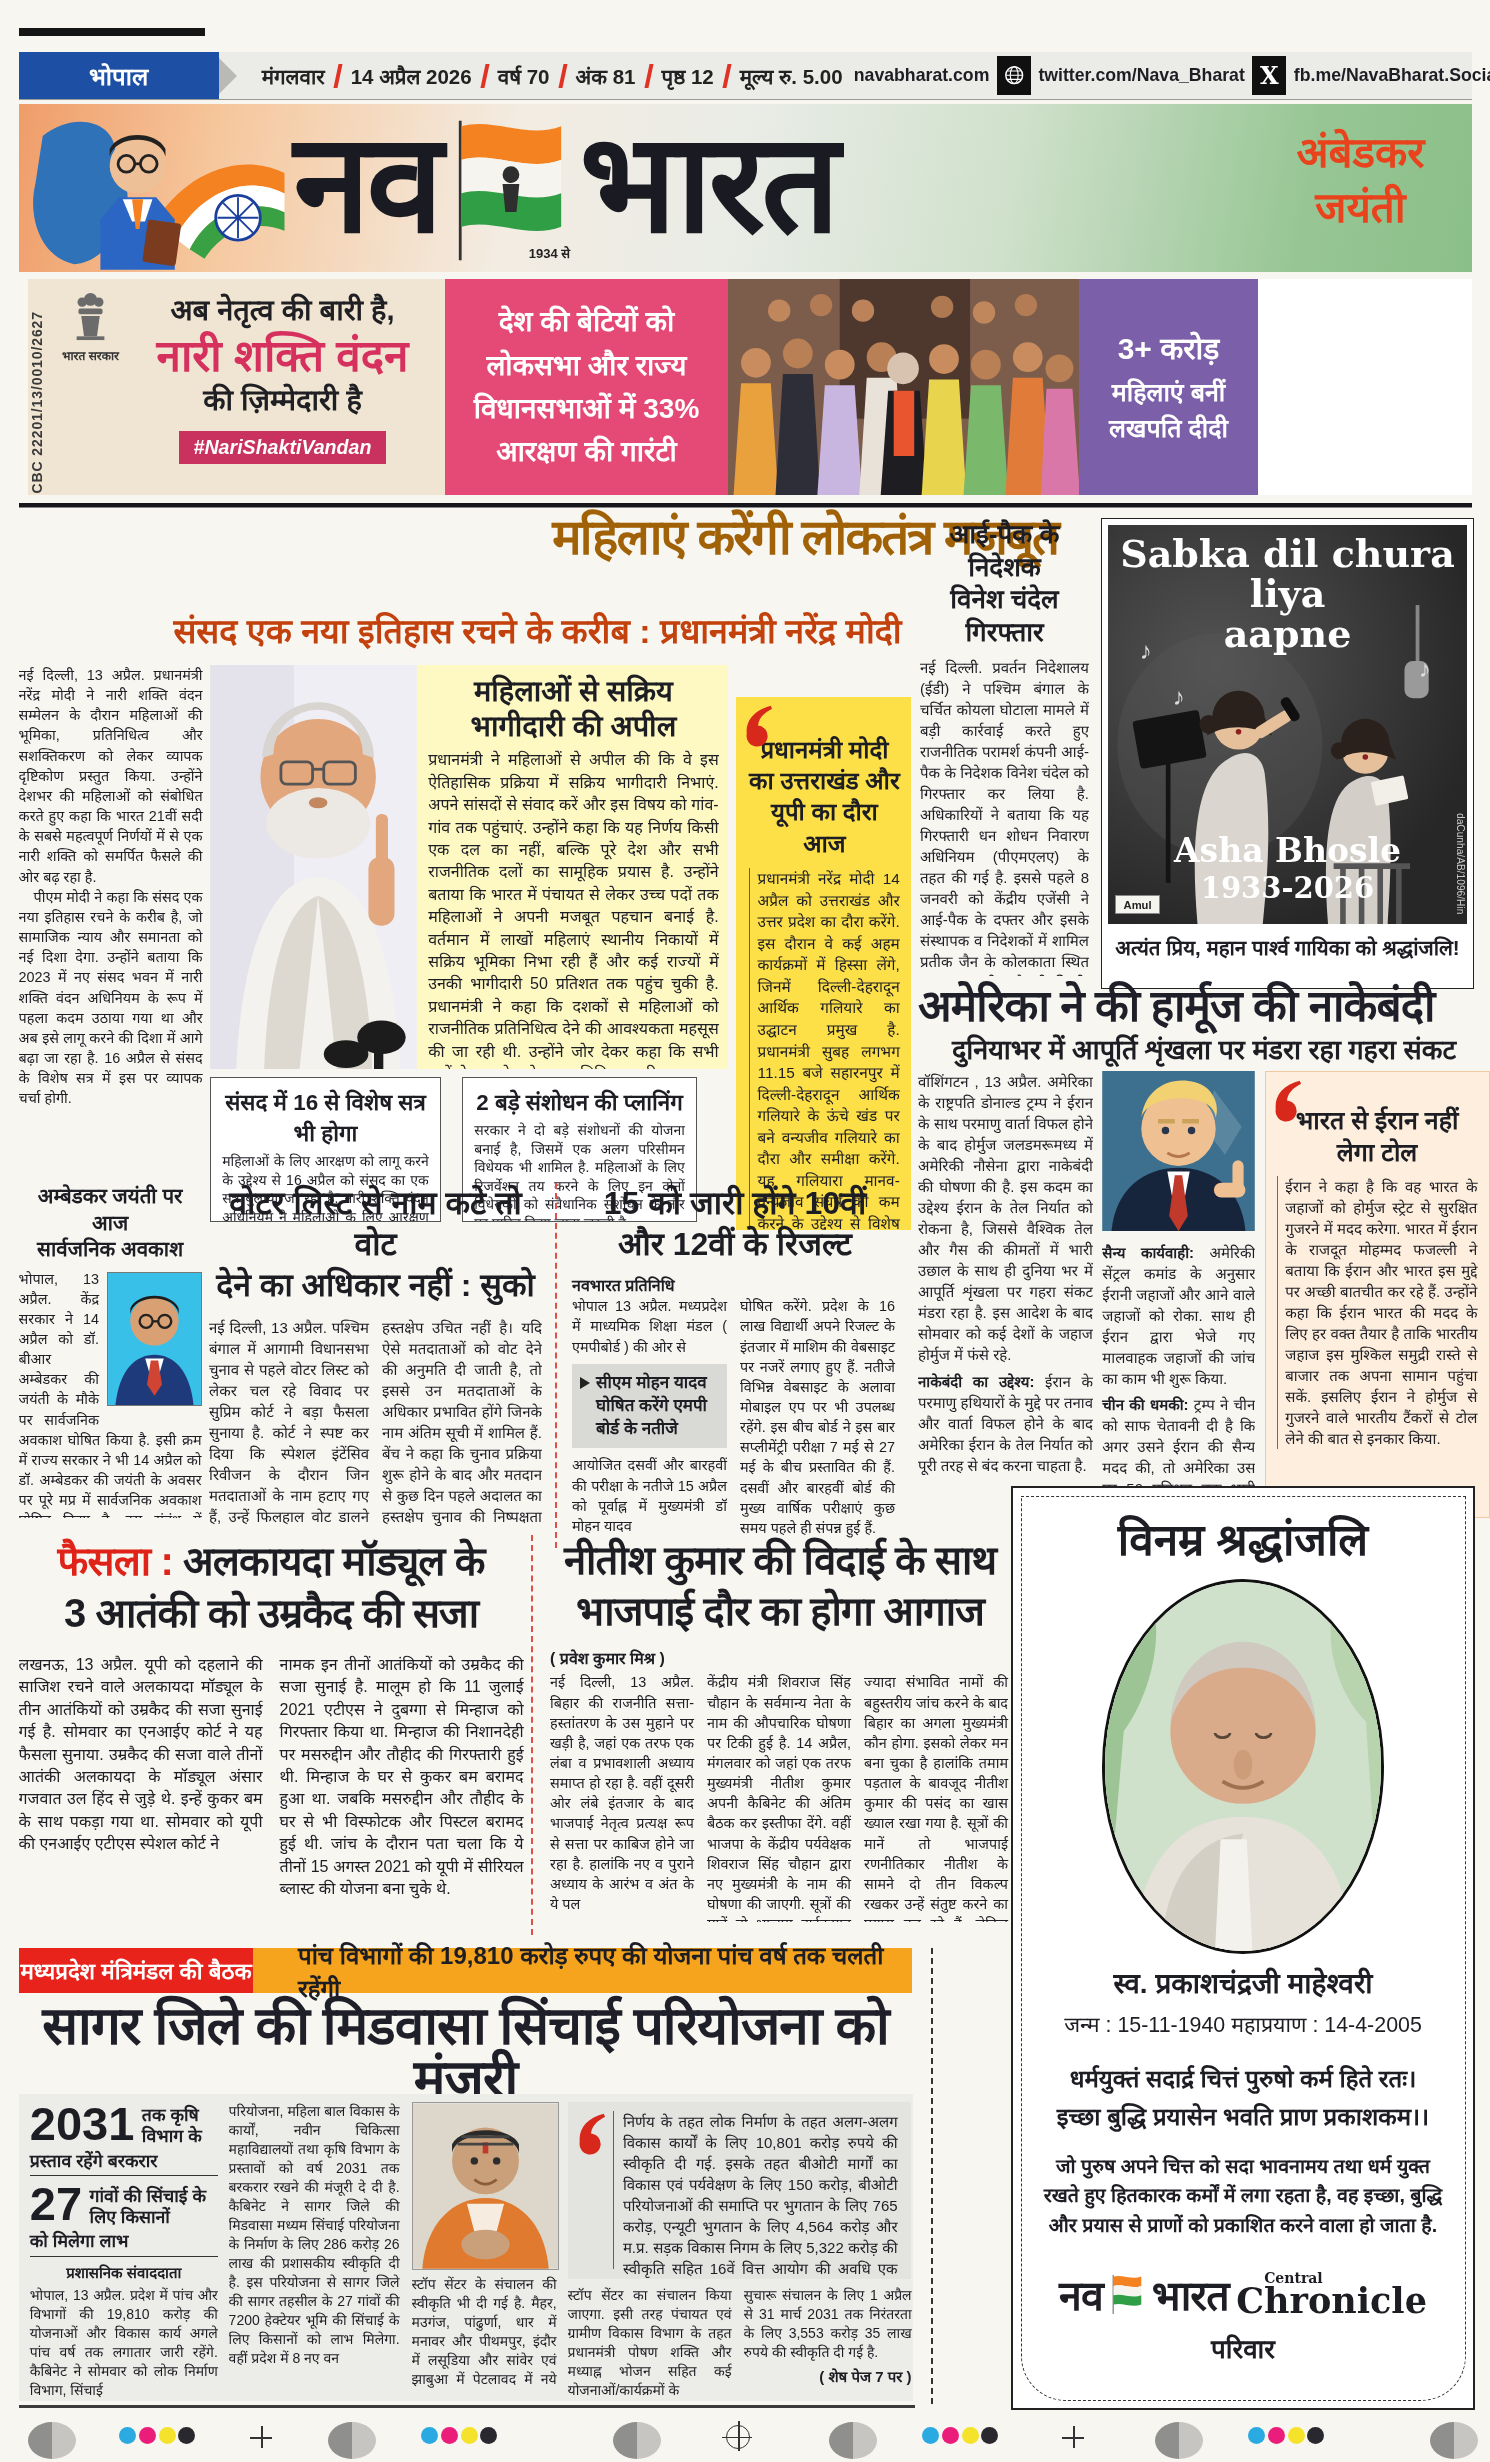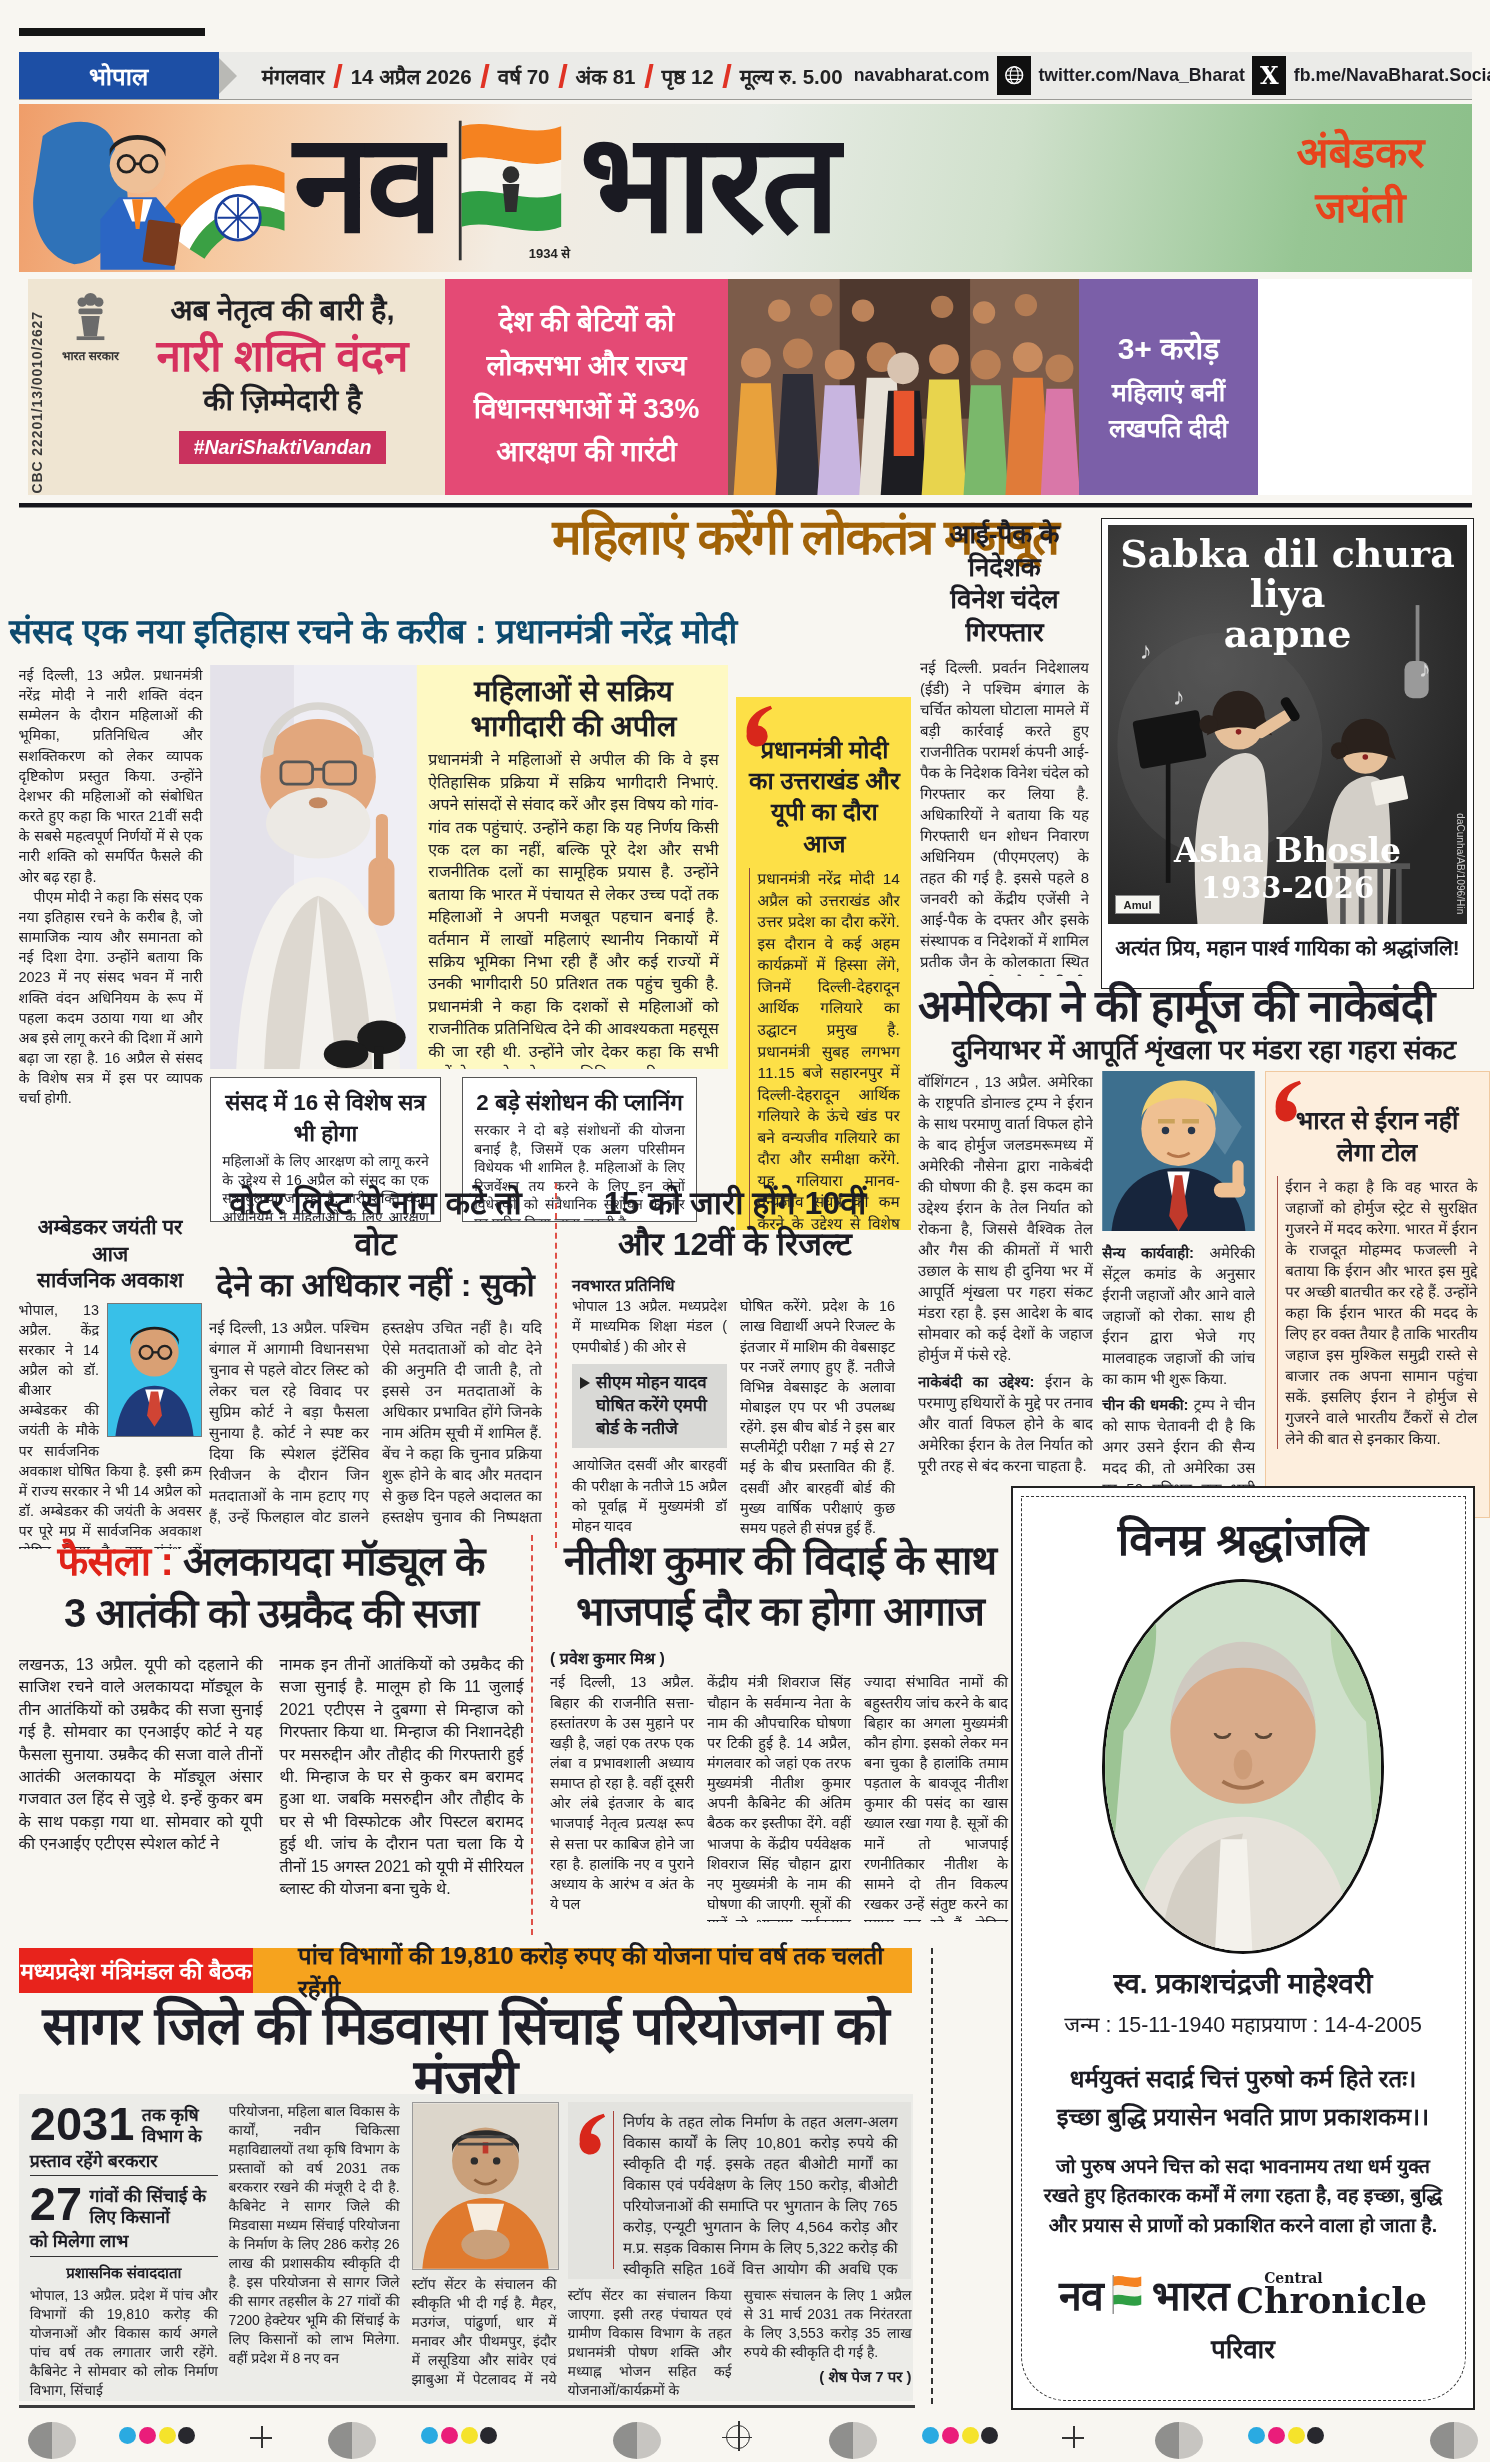--- a/index.html
+++ b/index.html
@@ -59,21 +59,21 @@
   .stat-small{font-size:25px;font-weight:700;line-height:1.45;}
 
   
   .main-rule{left:18.6px;top:503px;width:1453px;height:3.7px;background:#16161c;border-bottom:0.9px solid #888;}
   .bottom-rule{left:18.6px;top:2405px;width:896px;height:2.8px;background:#3c3c3c;}
   .vdash{left:931px;top:1948px;height:456px;width:0;border-left:2.8px dashed #333;}
 
   
   .lead-hl{left:17px;top:512px;width:1041px;font-size:49px;font-weight:900;letter-spacing:-1.9px;
            line-height:1.05;color:#a16207;white-space:nowrap;text-align:right;}
-  .lead-sub{left:9px;top:607px;width:1041px;font-size:34px;font-weight:800;color:#0c4a6e;}
+  .lead-sub{left:17px;top:607px;width:1041px;text-align:center;font-size:34px;font-weight:800;color:#c2410c;}
   .lead-col1{left:18.6px;top:665px;width:184px;height:514px;font-size:14.4px;}
   .lead-col1 .p2{text-indent:15px;margin-top:3.7px;}
   .appeal{left:210px;top:665px;width:518px;height:404px;background:#fef9c3;box-sizing:border-box;}
   .modi{float:left;width:207px;height:404px;margin-right:11.2px;}
   .appeal-title{font-size:29px;font-weight:900;text-align:center;padding:9.3px 9.3px 5.6px;line-height:1.2;}
   .appeal-body{font-size:16px;padding:0 9.3px 7.5px 0;}
   .tour{left:736px;top:697px;width:175px;height:533px;background:#fde047;padding:13px 11.2px 9.3px 13px;
         box-sizing:border-box;position:absolute;}
   .qmark{position:absolute;left:5.6px;top:5.6px;width:32px;height:45px;}
   .tour-title{font-size:24px;font-weight:900;text-align:center;line-height:1.3;margin:24px 0 9.3px;}
@@ -114,21 +114,21 @@
   .h-col{font-size:15px;}
   .h-col1{width:175px;}
   .h-col2{width:153px;}
   .h-lead{font-weight:900;}
   .iran{width:225px;background:#fdeedd;border:0.9px solid #f0c9a0;padding:9.3px 11.2px;box-sizing:border-box;
         position:relative;flex:none;}
   .iran-title{font-size:25px;font-weight:900;text-align:center;line-height:1.3;margin:22.4px 0 7.5px;}
   .iran-body{font-size:15px;border-left:1.9px solid #a8524a;padding-left:7.5px;}
 
   
-  .holiday{left:18.6px;top:1214px;width:183px;height:335px;}
+  .holiday{left:18.6px;top:1183px;width:183px;height:335px;}
   .holiday-title{font-size:20.5px;font-weight:900;text-align:center;line-height:1.3;}
   .holiday-body{margin-top:5.6px;font-size:14.4px;}
   .amb-photo{float:right;width:93px;height:132px;margin:3.7px 0 3.7px 7.5px;border:0.9px solid #777;}
   .voter{left:209px;top:1183px;width:333px;height:343px;}
   .voter-hl{font-size:32px;font-weight:900;text-align:center;line-height:1.28;}
   .voter-cols{display:flex;gap:13px;margin-top:11.2px;height:233px;overflow:hidden;}
   .voter-col{width:160px;font-size:15px;}
   .results{left:555px;top:1183px;width:343px;height:365px;border-left:2.8px dashed #df5148;
         padding-left:15px;box-sizing:border-box;}
   .results-hl{font-size:32px;font-weight:900;text-align:center;line-height:1.28;}

